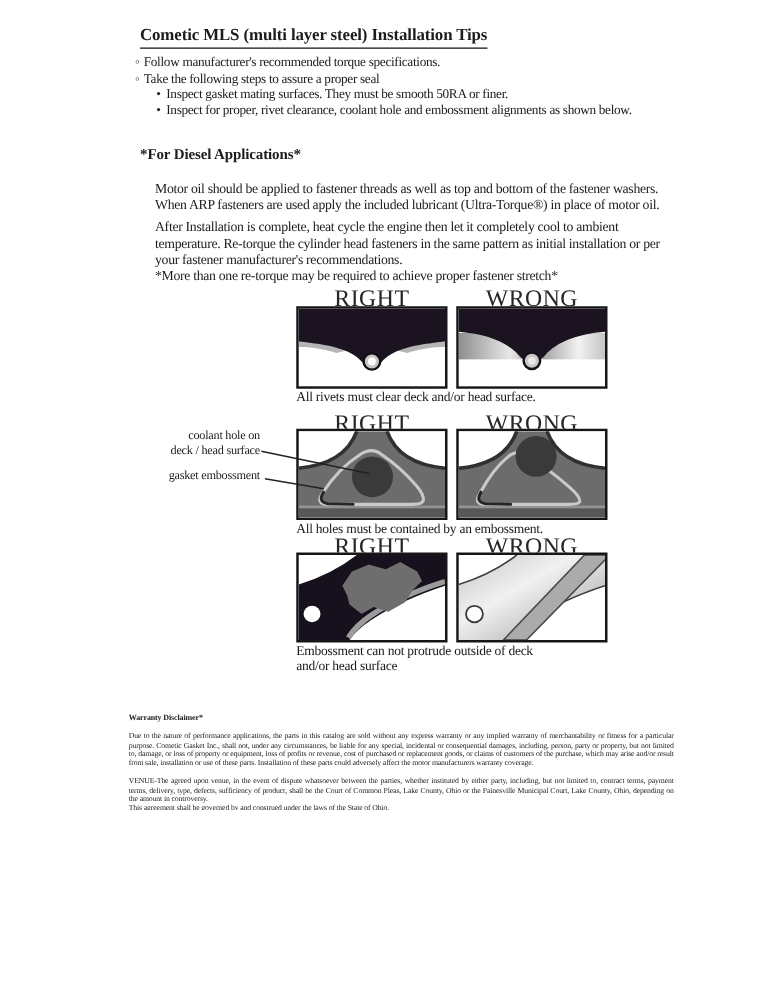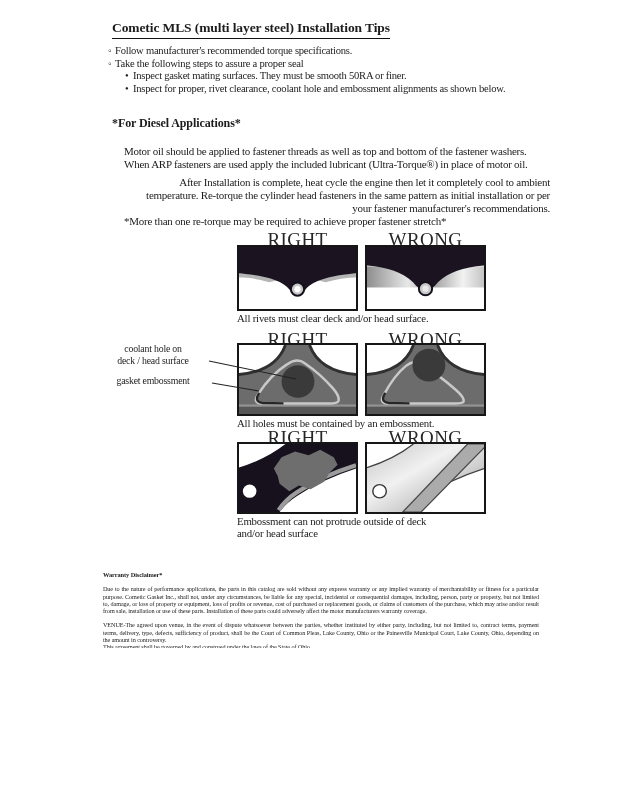--- a/index.html
+++ b/index.html
@@ -8,26 +8,26 @@
   .abs{position:absolute;}
   .title{left:112px;top:20px;font-size:13.5px;font-weight:bold;letter-spacing:-.1px;
          border-bottom:1.6px solid #111;padding-bottom:2px;}
   .tips{left:108px;top:45px;width:432px;font-size:10.6px;line-height:12.7px;letter-spacing:-.25px;}
   .b{display:flex;}
   .b::before{content:"◦";width:7px;flex:none;}
   .sb{display:flex;padding-left:17px;}
   .sb::before{content:"•";width:8px;flex:none;}
   .h2{left:112px;top:116px;font-size:12px;font-weight:bold;letter-spacing:-.1px;}
   .bodytxt{font-size:11px;line-height:12.8px;letter-spacing:-.25px;width:410px;margin:12px;}
-  .p1{left:112px;top:133px;} .p2{left:128px;top:164px;text-align:right;} .note{left:112px;top:203px;}
+  .p1{left:112px;top:133px;} .p2{left:112px;top:164px;} .note{left:112px;top:203px;}
   .figlabel{width:121px;text-align:center;font-size:19px;letter-spacing:.4px;color:#262626;}
   .panel{width:121px;border:2px solid #161616;box-sizing:border-box;background:#fff;}
   .panel svg{display:block;width:100%;height:100%;}
   .caption{font-size:10.8px;line-height:12.2px;letter-spacing:-.2px;color:#1b1b1b;}
-  .callout{font-size:9.8px;line-height:11.5px;letter-spacing:-.2px;text-align:center;width:110px;}
+  .callout{font-size:9.8px;line-height:11.5px;letter-spacing:-.2px;text-align:right;width:110px;}
   .leaders{pointer-events:none;}
   .warranty{left:103px;top:571px;width:436px;font-size:6.2px;line-height:7.3px;
             letter-spacing:-.1px;color:#232323;text-align:justify;}
   .wh{font-weight:bold;font-size:6.4px;margin:0 0 7px 0;text-align:left;}
   .wp{margin:0 0 7px 0;}
   .wp.tight{margin-bottom:0;}
   .code{left:383px;top:759px;font-size:13px;letter-spacing:.2px;color:#2a2a2a;}
 </style>
 </head>
 <body>

